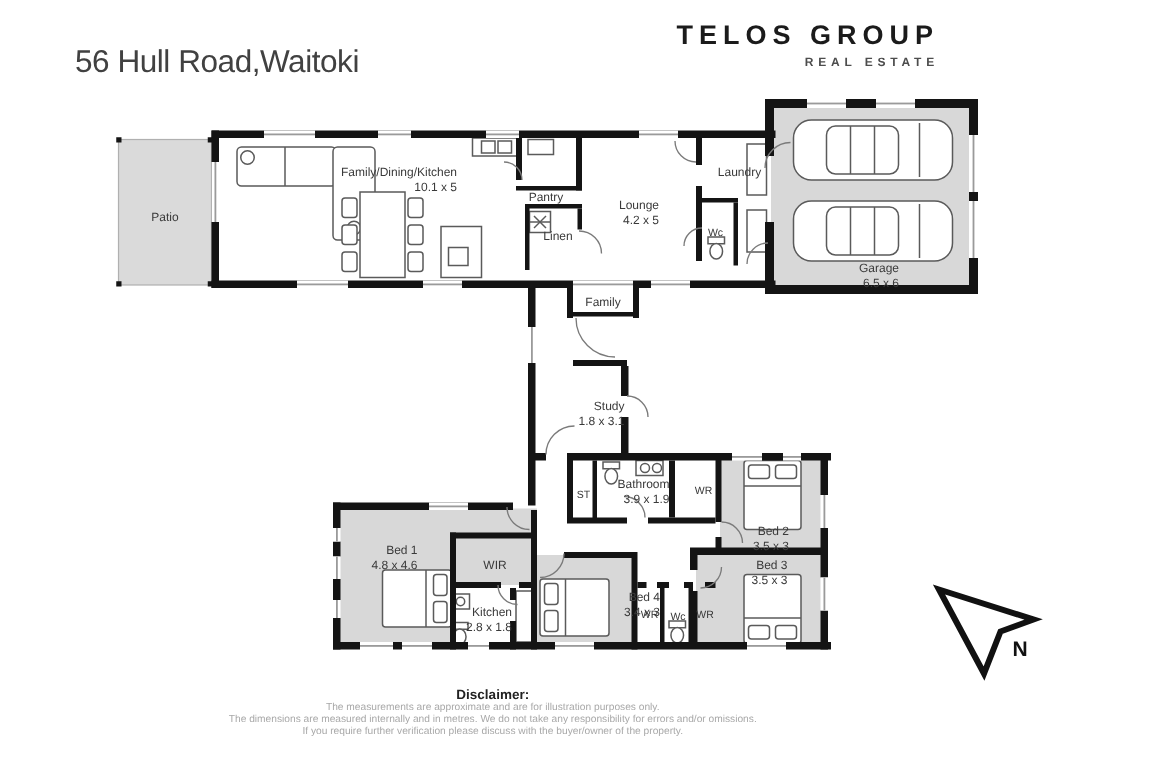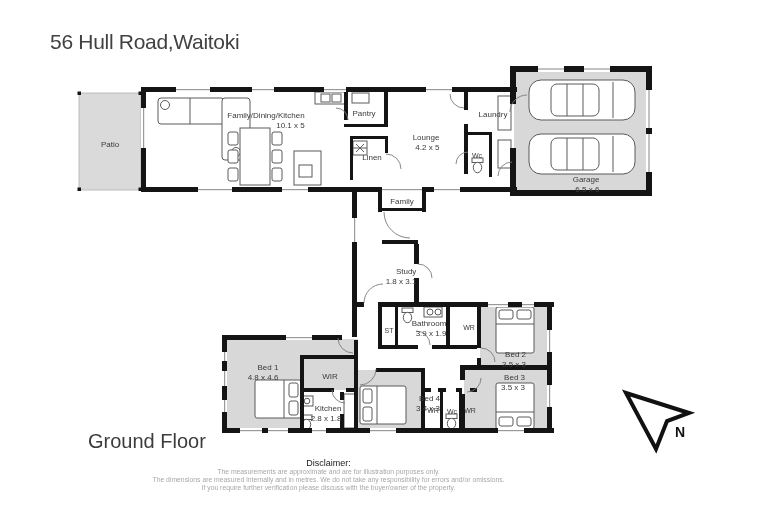--- a/index.html
+++ b/index.html
@@ -9,39 +9,41 @@
   .brand{position:absolute;right:31px;top:13px;text-align:right;}
   .brand-name{font-size:18px;font-weight:800;letter-spacing:4px;color:#1b1b1b;white-space:nowrap;}
   .brand-tag{margin-top:3px;font-size:8px;font-weight:600;letter-spacing:3.2px;color:#4d4d4d;}
   svg.plan{position:absolute;left:0;top:0;}
   .rl{position:absolute;transform:translate(-50%,-50%);text-align:right;font-size:8px;line-height:9.5px;color:#3a3a3a;white-space:nowrap;}
   .rl .nm,.rl .dims{display:block;}
   .rs{font-size:7px;}
   .floor-label{position:absolute;left:88px;top:430px;font-size:20px;color:#3c3c3c;}
   .north-n{position:absolute;left:675px;top:424px;font-size:14px;font-weight:700;color:#111;}
   .disc{position:absolute;left:0;right:0;top:458px;text-align:center;}
-  .disc-h{font-size:9px;font-weight:400;color:#222;line-height:10px;}
+  .disc-h{font-size:9px;font-weight:700;color:#222;line-height:10px;}
   .disc-l{font-size:6.8px;color:#a8a8a8;line-height:8.2px;}
   
   .wall{fill:#141414;}
   .gray{fill:#d8d8d8;}
   .furn{fill:#fff;stroke:#5a5a5a;stroke-width:1;}
   .furn2{fill:none;stroke:#5a5a5a;stroke-width:1;}
   .door{fill:none;stroke:#7a7a7a;stroke-width:0.9;}
   .win{fill:#fff;}
   .winl{fill:#9a9a9a;}
 </style>
 </head>
 <body>
 
 <div class="page">
 
   <div class="title">56 Hull Road,Waitoki</div>
 
   <div class="brand">
+    <div class="brand-name">TELOS GROUP</div>
+    <div class="brand-tag">REAL ESTATE</div>
   </div>
 
   <svg class="plan" width="768" height="512" viewBox="0 0 768 512">
     <defs>
       <g id="bed">
         <rect x="0" y="0" width="38" height="46" rx="2" class="furn"></rect>
         <rect x="3" y="3" width="14" height="9" rx="2" class="furn"></rect>
         <rect x="21" y="3" width="14" height="9" rx="2" class="furn"></rect>
         <line x1="0" y1="17" x2="38" y2="17" class="furn2"></line>
       </g>
@@ -289,21 +291,21 @@
     </g>
   </svg>
 
   <div class="rl" style="left:110px;top:145px">
       <span class="nm">Patio</span>
     </div>
   <div class="rl" style="left:266px;top:120px">
       <span class="nm">Family/Dining/Kitchen</span>
       <span class="dims">10.1 x 5</span>
     </div>
-  <div class="rl" style="left:364px;top:114px">
+  <div class="rl" style="left:364px;top:132px">
       <span class="nm">Pantry</span>
     </div>
   <div class="rl" style="left:372px;top:158px">
       <span class="nm">Linen</span>
     </div>
   <div class="rl" style="left:426px;top:142px">
       <span class="nm">Lounge</span>
       <span class="dims">4.2 x 5</span>
     </div>
   <div class="rl" style="left:493px;top:115px">
@@ -359,21 +361,20 @@
   <div class="rl rs" style="left:433px;top:411px">
       <span class="nm">WR</span>
     </div>
   <div class="rl rs" style="left:452px;top:412px">
       <span class="nm">Wc</span>
     </div>
   <div class="rl rs" style="left:470px;top:411px">
       <span class="nm">WR</span>
     </div>
 
-  <div class="floor-label">Ground Floor</div>
   <div class="north-n">N</div>
 
   <div class="disc">
     <div class="disc-h">Disclaimer:</div>
     <div class="disc-l">The measurements are approximate and are for illustration purposes only.</div>
     <div class="disc-l">The dimensions are measured internally and in metres. We do not take any responsibility for errors and/or omissions.</div>
     <div class="disc-l">If you require further verification please discuss with the buyer/owner of the property.</div>
   </div>
 
 </div>

